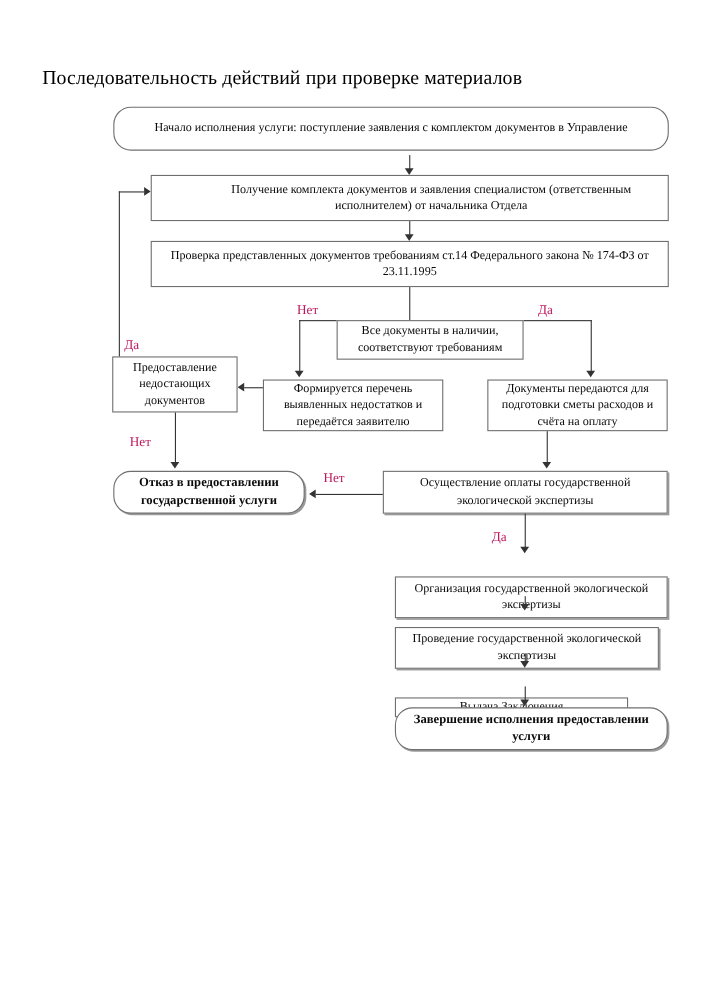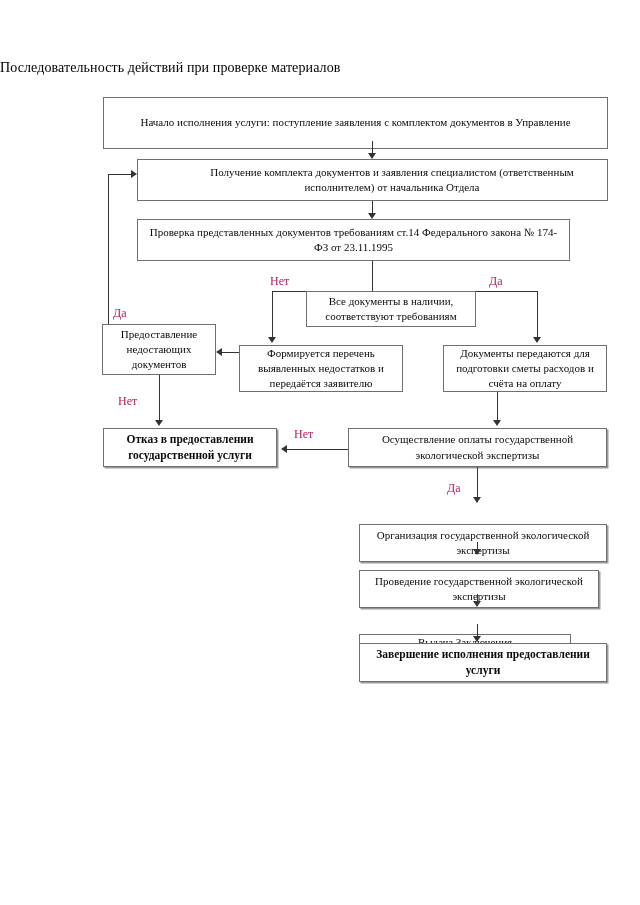--- a/index.html
+++ b/index.html
@@ -17,22 +17,22 @@
     width: 640px;
     height: 905px;
     background: #ffffff;
     overflow: hidden;
   }
   .title {
     position: absolute;
     left: 0;
     top: 60px;
     width: 513px;
-    text-align: left;
-    font-size: 14px;
+    text-align: center;
+    font-size: 18px;
     letter-spacing: 0.1px;
   }
   
   .box {
     position: absolute;
     box-sizing: border-box;
     border: 1px solid #6f6f6f;
     background: #ffffff;
     display: flex;
     align-items: center;
@@ -42,20 +42,21 @@
     line-height: 1.38;
     padding: 2px 5px;
     color: #0a0a0a;
   }
   .box.shadow {
     box-shadow: 1.5px 1.5px 0 0 #9a9a9a;
   }
   .box.bold {
     font-weight: bold;
     font-size: 11.5px;
+    border-radius: 16px;
   }
   .box .txt { display: block; width: 100%; }
 
   
   .vline {
     position: absolute;
     width: 1px;
     background: #333333;
   }
   .hline {
@@ -91,35 +92,35 @@
     white-space: nowrap;
   }
 </style>
 </head>
 <body>
 
 <div id="page">
 
   <div class="title">Последовательность действий при проверке материалов</div>
 
-  <div class="box" style="left:103px; top:97px; width:505px; height:52px;">
+  <div class="box" style="left:103px; top:97px; width:505px; height:40px;border-radius:16px;">
     <span class="txt">Начало исполнения услуги: поступление заявления с комплектом документов в Управление</span>
   </div>
 
   <div class="vline" style="left:372px; top:141px; height:14px;"></div>
   <div class="arrow-down" style="left:368px; top:153px;"></div>
 
   <div class="box" style="left:137px; top:159px; width:471px; height:42px;padding-left:44px;">
     <span class="txt">Получение комплекта документов и заявления специалистом (ответственным исполнителем) от начальника Отдела</span>
   </div>
 
   <div class="vline" style="left:372px; top:201px; height:14px;"></div>
   <div class="arrow-down" style="left:368px; top:213px;"></div>
 
-  <div class="box" style="left:137px; top:219px; width:433px; height:42px;">
+  <div class="box" style="left:137px; top:219px; width:471px; height:42px;">
     <span class="txt">Проверка представленных документов требованиям ст.14 Федерального закона № 174-ФЗ от 23.11.1995</span>
   </div>
 
   <div class="vline" style="left:372px; top:261px; height:30px;"></div>
   <div class="hline" style="left:272px; top:291px; width:266px;"></div>
 
   <div class="vline" style="left:272px; top:291px; height:48px;"></div>
   <div class="arrow-down" style="left:268px; top:337px;"></div>
 
   <div class="vline" style="left:537px; top:291px; height:48px;"></div>

